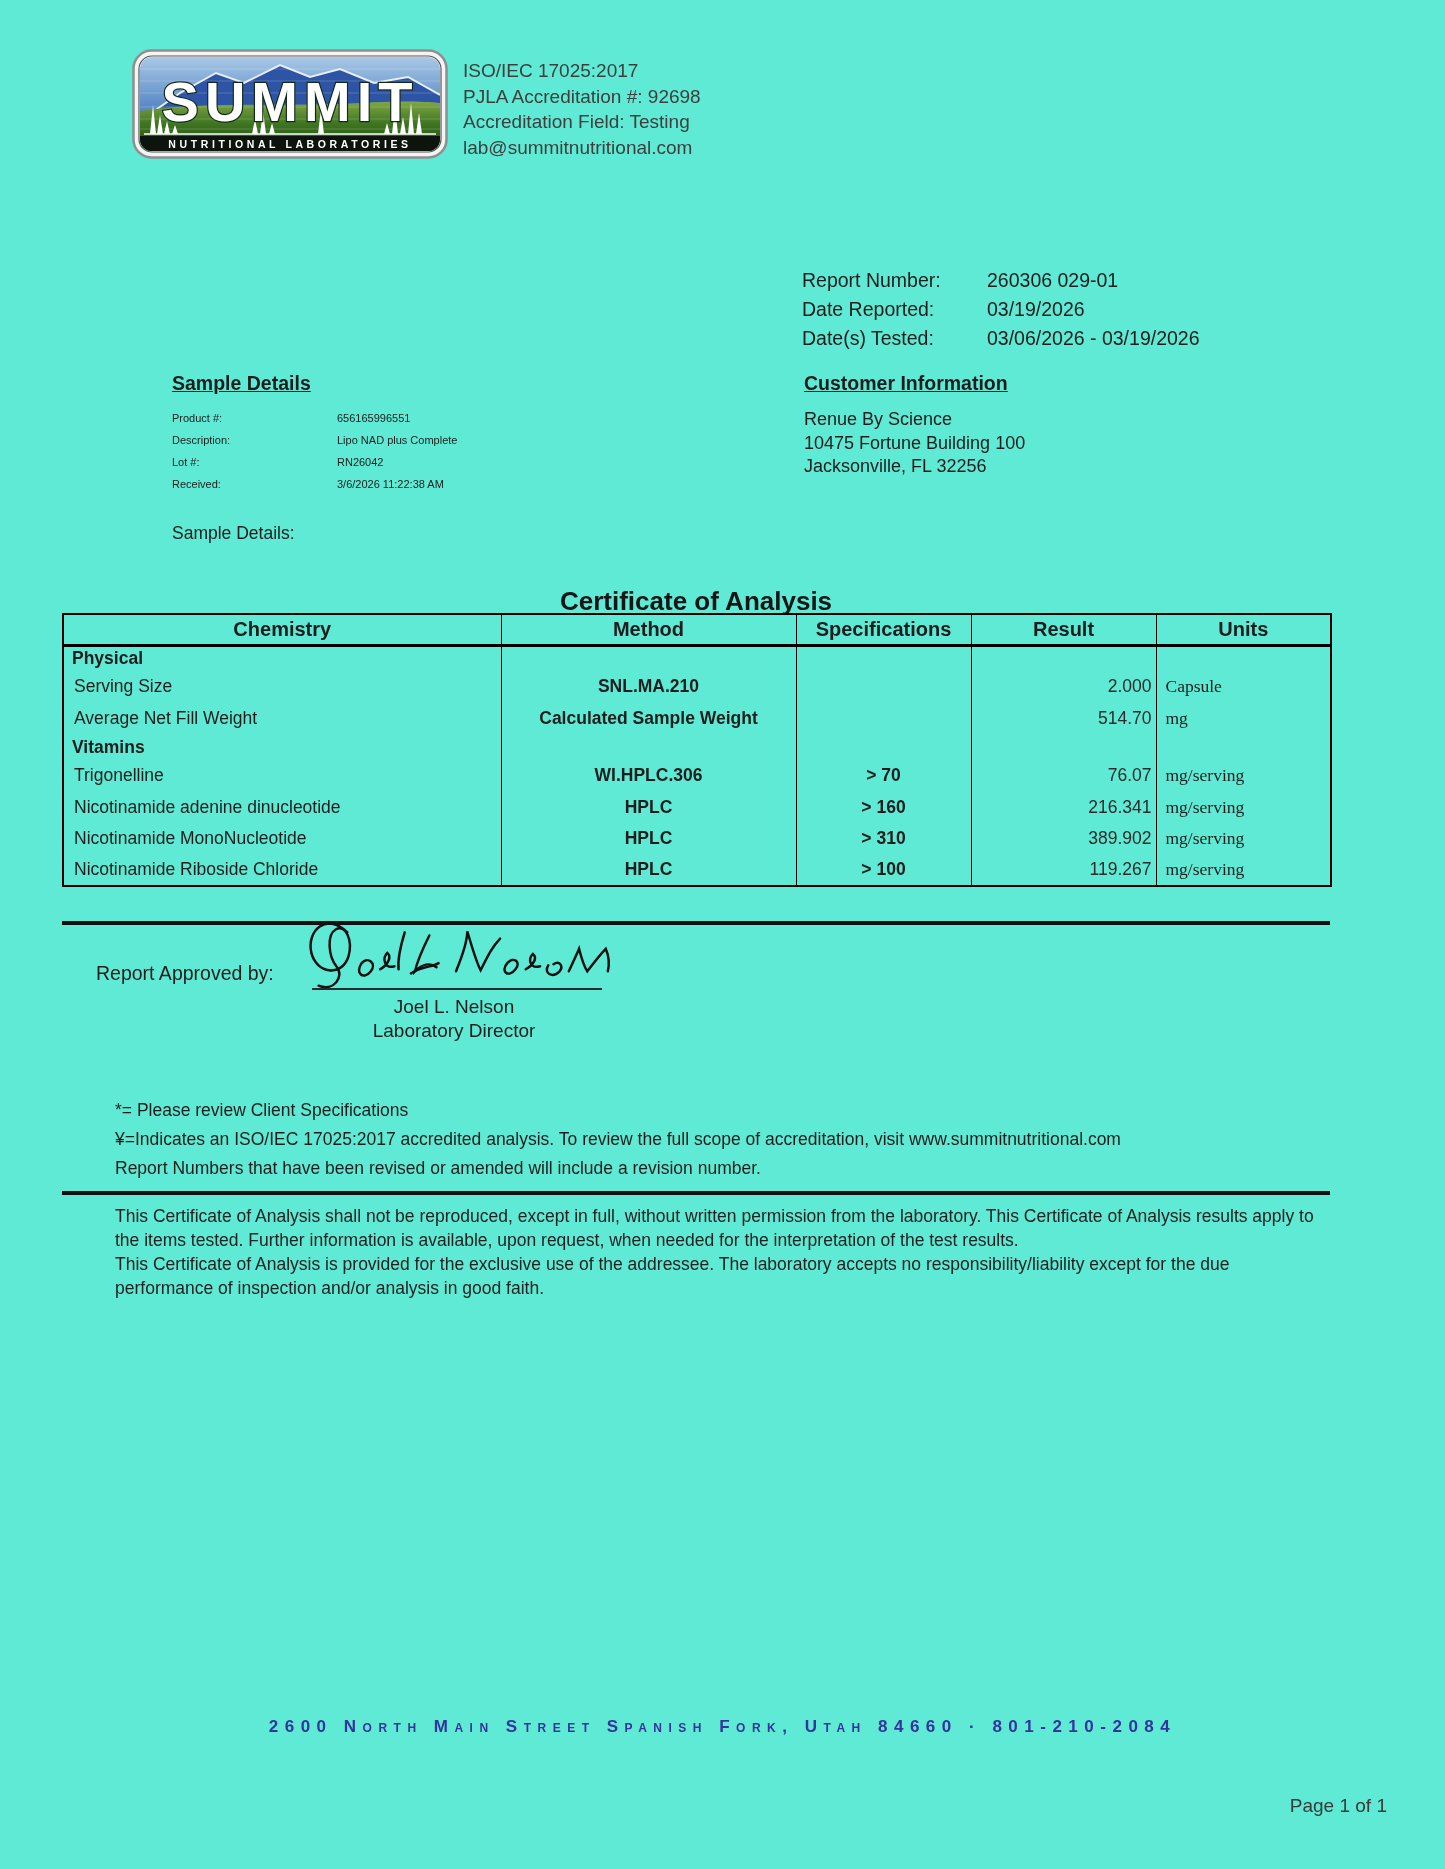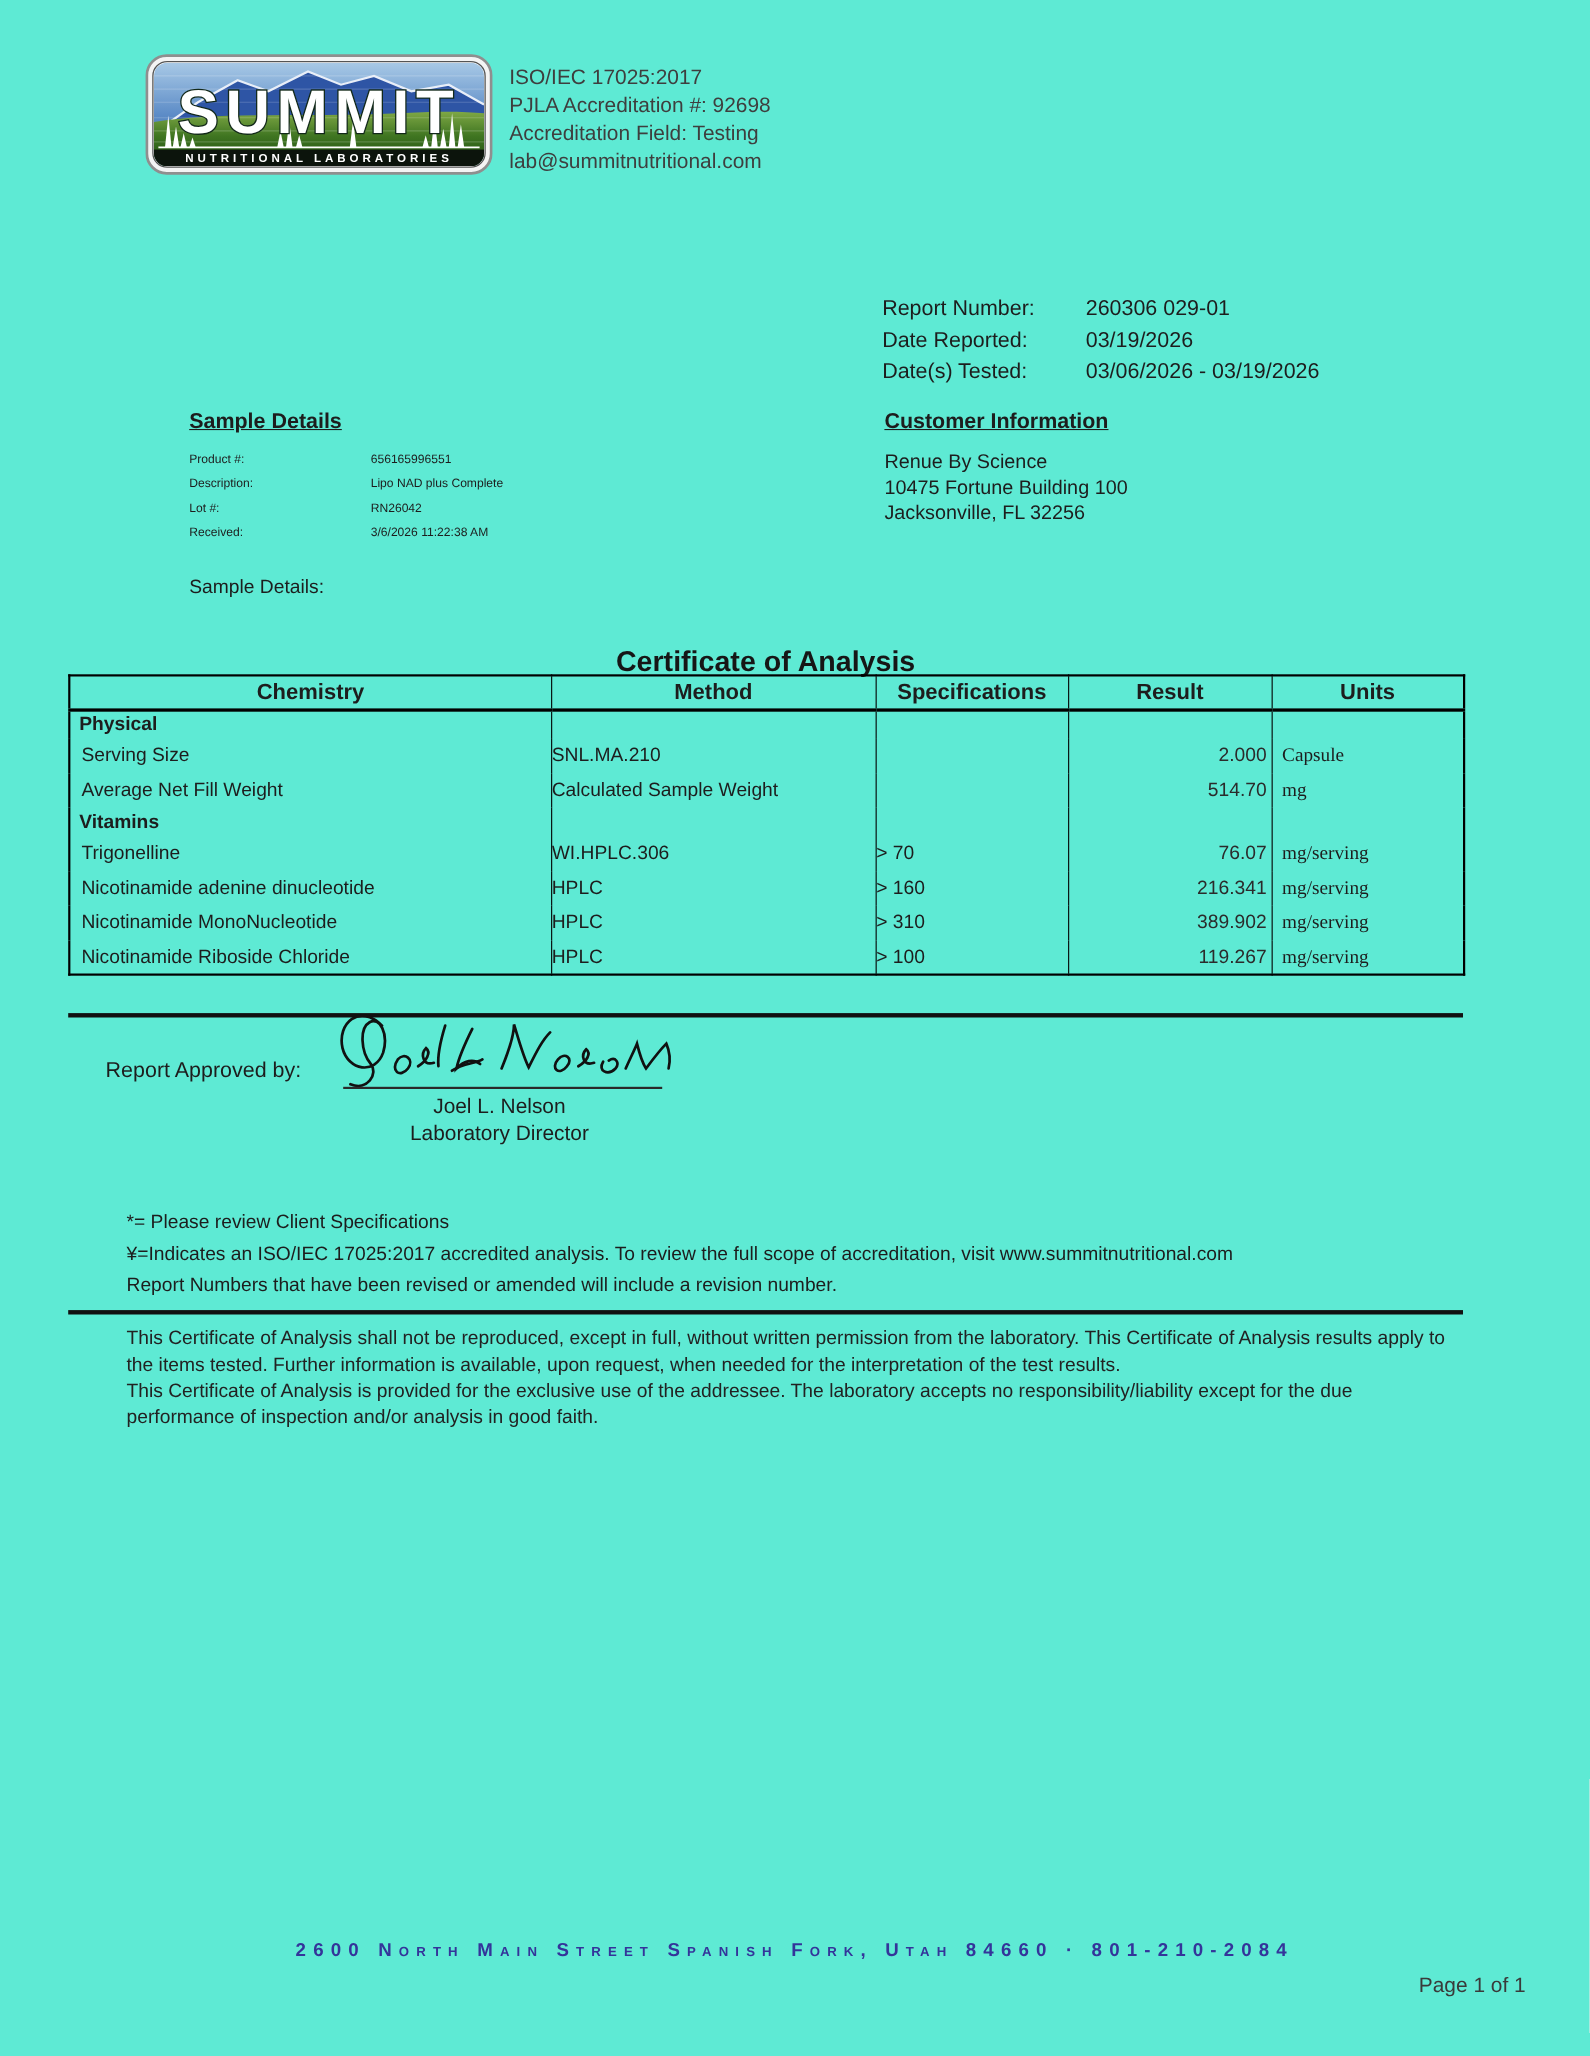--- a/index.html
+++ b/index.html
@@ -35,36 +35,36 @@
                font-size: 26px; font-weight: 700; color: #161616; }
   .coa-table-wrap { position: absolute; left: 62px; top: 613px; }
   table.coa { border-collapse: collapse; table-layout: fixed; width: 1268px; border: 2.5px solid #000; }
   table.coa th, table.coa td { border-left: 1.5px solid #000; border-right: 1.5px solid #000; overflow: hidden; }
   table.coa thead th { border-bottom: 3px solid #000; font-size: 20px; font-weight: bold; text-align: center; height: 31px; }
   table.coa td { font-size: 17.5px; }
   tr.sec-row td { height: 26px; }
   tr.data-row td { height: 31.5px; }
   td.c-section { font-weight: bold; font-size: 17px; padding-left: 8px; }
   td.c-name { padding-left: 10px; }
-  td.c-method, td.c-spec { text-align: left; }
+  td.c-method, td.c-spec { text-align: center; font-weight: bold; }
   td.c-result { text-align: right; font-size: 13px; padding-right: 4px; color: #2b2b2b; }
   td.c-units { padding-left: 9px; font-size: 18px; font-family: Liberation Serif, serif; }
   
   .thick-rule { position: absolute; left: 62px; width: 1268px; height: 3.5px; background: #111; }
   
   .approve-label { position: absolute; left: 96px; top: 962px; font-size: 19.5px; }
   .signature { position: absolute; left: 300px; top: 918px; }
   .sig-line { position: absolute; left: 312px; top: 988px; width: 290px; height: 1.6px; background: #2a2a2a; }
   .signer { position: absolute; left: 312px; top: 995px; width: 284px; text-align: center; font-size: 19px; line-height: 24px; }
   
   .footnotes { position: absolute; left: 115px; top: 1096px; font-size: 17.5px; }
   .footnotes div { height: 29px; display: flex; align-items: center; }
   .disclaimer { position: absolute; left: 115px; top: 1204px; width: 1205px; font-size: 17.5px; line-height: 24px; color: #222; }
   
-  .footer-address { position: absolute; left: 0; top: 1763px; width: 1445px; text-align: center;
+  .footer-address { position: absolute; left: 0; top: 1717px; width: 1445px; text-align: center;
                     font-weight: bold; font-variant: small-caps; letter-spacing: 6.5px;
                     font-size: 17px; color: #34349a; }
   .page-num { position: absolute; right: 58px; top: 1795px; font-size: 19px; color: #3a3a3a; }
 </style>
 </head>
 <body>
 
 <div class="page">
 
   <div class="logo-wrap">

